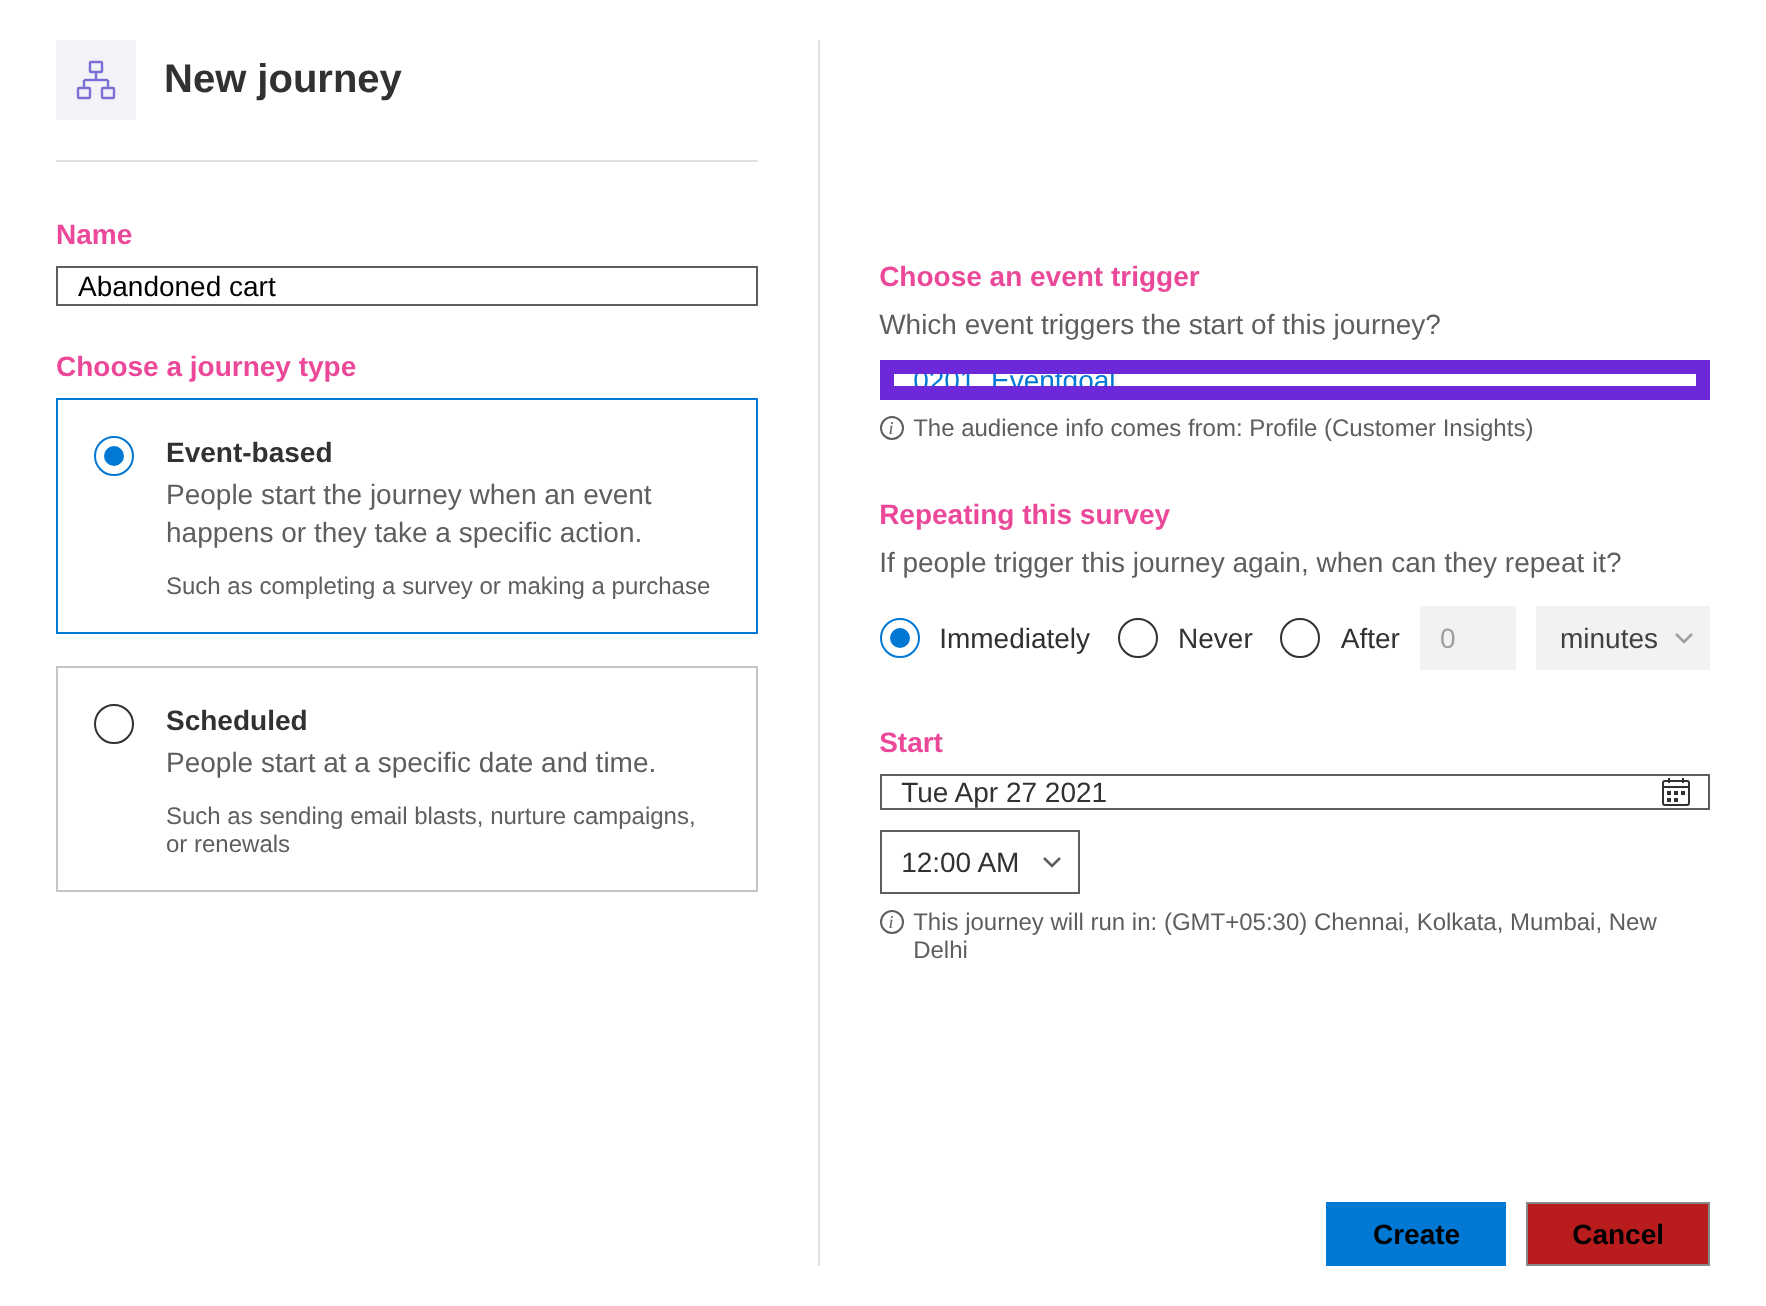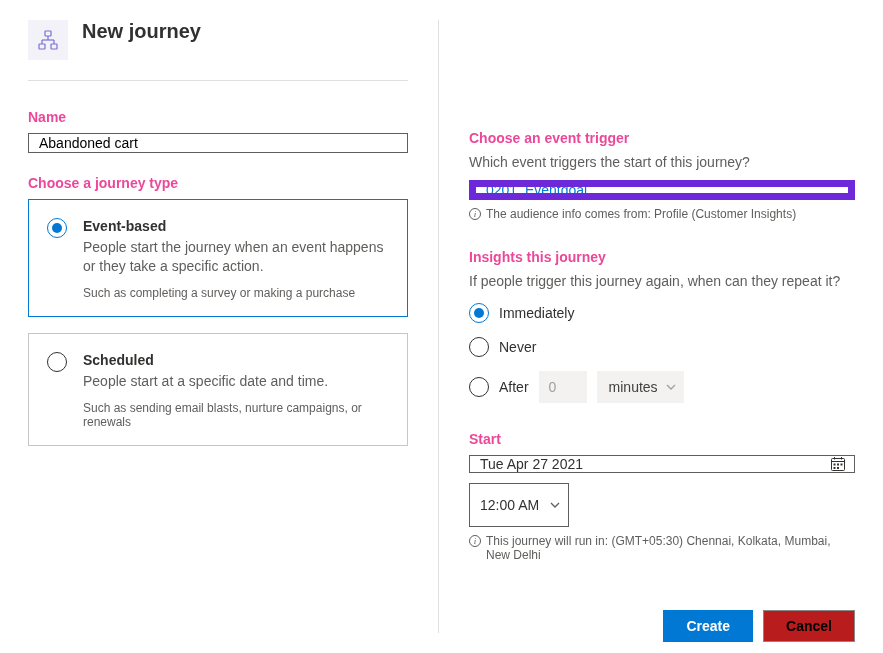--- a/index.html
+++ b/index.html
@@ -24,20 +24,21 @@
     .right-panel {
       flex: 1;
       border-left: 1px solid #e1dfdd;
       padding-left: 30px;
       padding-top: 110px;
       display: flex;
       flex-direction: column;
     }
     .header {
       display: flex;
+      align-items: center;
       margin-bottom: 20px;
     }
     .header-icon {
       width: 40px;
       height: 40px;
       background: #f3f2f9;
       display: flex;
       align-items: center;
       justify-content: center;
       margin-right: 14px;
@@ -168,21 +169,21 @@
       align-items: center;
       justify-content: center;
       font-size: 9px;
       font-style: italic;
       flex-shrink: 0;
       margin-top: 1px;
       font-family: Georgia, serif;
     }
     .repeat-options {
       display: flex;
-      flex-direction: column;
+      flex-direction: row;
       gap: 14px;
       margin-top: 14px;
     }
     .repeat-option {
       display: flex;
       align-items: center;
       gap: 10px;
       cursor: pointer;
     }
     .repeat-label { font-size: 14px; }
@@ -225,21 +226,21 @@
       border: 1px solid #605e5c;
       display: flex;
       align-items: center;
       justify-content: space-between;
       padding: 0 8px 0 10px;
       background: #fff;
       cursor: pointer;
     }
     .time-input {
       width: 100px;
-      height: 44px;
+      height: 32px;
       border: 1px solid #605e5c;
       display: flex;
       align-items: center;
       justify-content: space-between;
       padding: 0 8px 0 10px;
       background: #fff;
       cursor: pointer;
     }
     .section-block { margin-bottom: 28px; }
     .footer {
@@ -255,21 +256,21 @@
       font-size: 14px;
       font-family: inherit;
       border: 1px solid #8a8886;
       background: #b91c1c;
       cursor: pointer;
       font-weight: 600;
     }
     .btn-primary {
       background: #0078d4;
       border-color: #0078d4;
-      color: #ffffff;
+      color: #000000;
     }
     .chevron-down {
       width: 10px;
       height: 6px;
     }
     .field-group { margin-bottom: 22px; }
   </style>
 </head>
 <body>
 
@@ -322,21 +323,21 @@
       <div class="section-label">Choose an event trigger</div>
       <div class="section-description">Which event triggers the start of this journey?</div>
       <input class="text-input event-trigger" type="text" value="0201_Eventgoal" style="">
       <div class="info-line">
         <span class="info-icon-small">i</span>
         <span>The audience info comes from: Profile (Customer Insights)</span>
       </div>
     </div>
 
     <div class="section-block">
-      <div class="section-label">Insights this journey</div>
+      <div class="section-label">Repeating this survey</div>
       <div class="section-description">If people trigger this journey again, when can they repeat it?</div>
       <div class="repeat-options">
         <div class="repeat-option">
           <div class="radio-small checked"></div>
           <span class="repeat-label">Immediately</span>
         </div>
         <div class="repeat-option">
           <div class="radio-small"></div>
           <span class="repeat-label">Never</span>
         </div>

